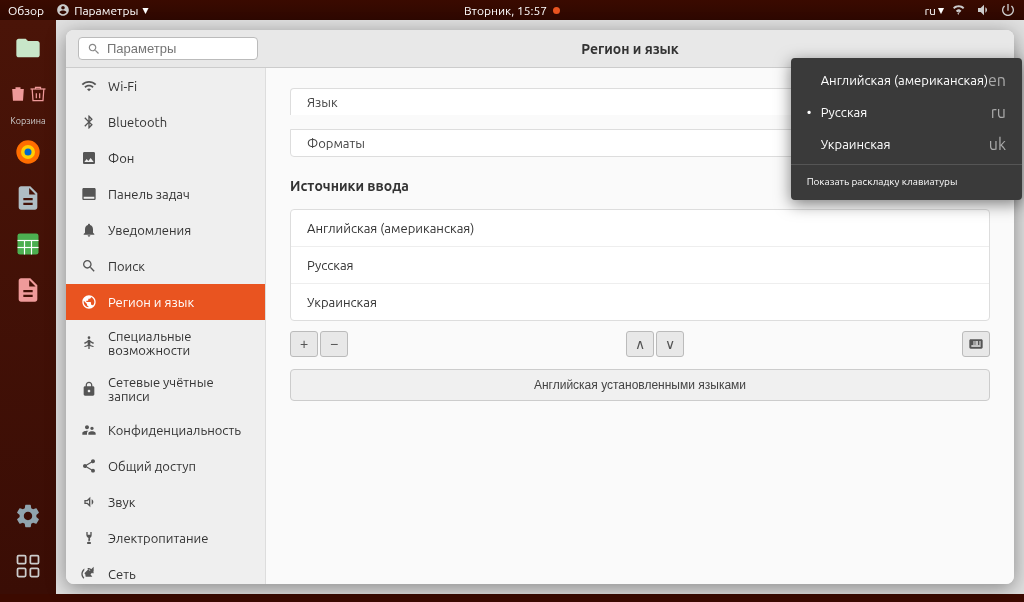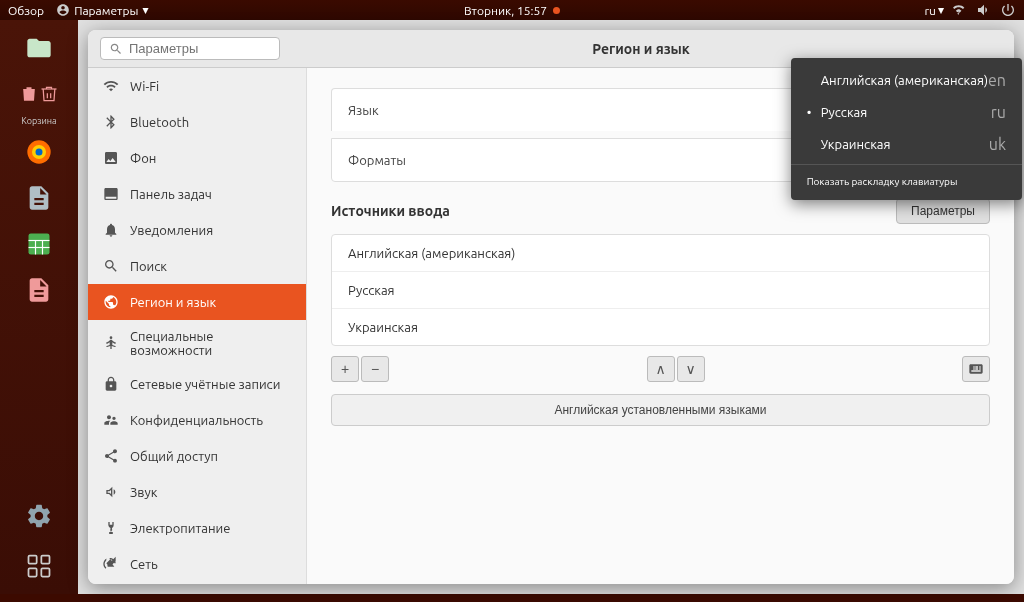--- a/index.html
+++ b/index.html
@@ -15,21 +15,21 @@
     .topbar-left { display: flex; align-items: center; gap: 12px; }
     .topbar-center { position: absolute; left: 50%; transform: translateX(-50%); display: flex; align-items: center; gap: 6px; }
     .topbar-right { display: flex; align-items: center; gap: 8px; }
     .topbar-dot { width: 7px; height: 7px; background: #e95420; border-radius: 50%; display: inline-block; }
 
     
     .desktop { display: flex; width: 100%; height: 574px; }
 
     
     .dock {
-      width: 78px; height: 100%;
+      width: 56px; height: 100%;
       background: linear-gradient(to bottom, #4a1408, #3a0d05);
       display: flex; flex-direction: column; align-items: center;
       padding: 8px 8px; gap: 6px;
     }
     .dock-icon {
       width: 40px; height: 40px; border-radius: 8px;
       display: flex; align-items: center; justify-content: center;
       cursor: pointer; position: relative;
     }
     .dock-icon svg { width: 28px; height: 28px; }
@@ -64,38 +64,38 @@
     .window-search input {
       border: none; outline: none; background: transparent; font-size: 13px; width: 130px;
     }
     .titlebar-center { flex: 1; text-align: center; font-size: 14px; font-weight: 600; color: #333; }
 
     
     .window-content { display: flex; flex: 1; overflow: hidden; }
 
     
     .left-nav {
-      width: 219px; background: #efefef;
+      width: 200px; background: #efefef;
       border-right: 1px solid #ddd;
       overflow-y: auto;
       flex-shrink: 0;
     }
     .nav-item {
       display: flex; align-items: center; gap: 10px;
       padding: 9px 14px; cursor: pointer; font-size: 13px; color: #333;
     }
     .nav-item.active { background: #e95420; color: #fff; }
     .nav-item .nav-icon { width: 18px; height: 18px; display: flex; align-items: center; justify-content: center; flex-shrink: 0; }
 
     
     .right-panel { flex: 1; padding: 20px 24px; overflow-y: auto; background: #fafafa; }
     .field-row {
       display: flex; align-items: center; justify-content: space-between;
-      padding: 14px 16px; background: #fff; border: 1px solid #ddd;
-      margin-bottom: 7px;
+      padding: 6px 16px; background: #fff; border: 1px solid #ddd;
+      margin-bottom: 14px;
     }
     .field-row:first-child { border-radius: 4px 4px 0 0; }
     .field-name { font-size: 13px; color: #444; }
     .field-value { font-size: 13px; color: #555; }
 
     .section-title { font-size: 14px; font-weight: 600; color: #333; margin: 20px 0 10px; }
     .btn-params {
       background: #e0e0e0; border: 1px solid #bbb; border-radius: 4px;
       padding: 5px 14px; font-size: 12px; cursor: pointer; color: #333;
     }

